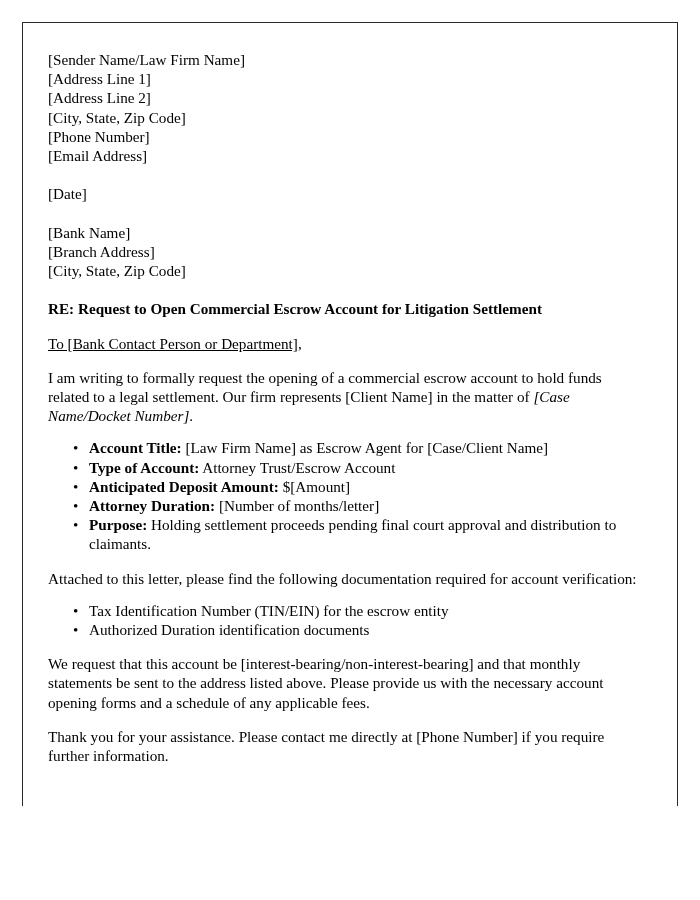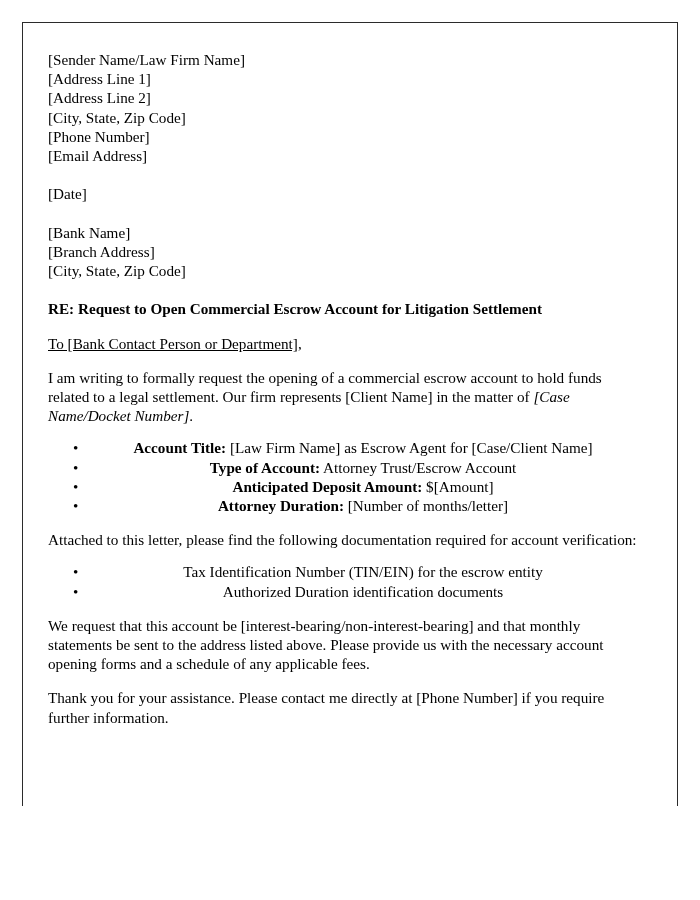--- a/index.html
+++ b/index.html
@@ -75,21 +75,20 @@
     padding: 0;
     margin-top: 13px;
     list-style: none;
   }
 
   ul.bullets li {
     position: relative;
     padding-left: 41px;
     margin: 0;
     line-height: 19.2px;
-    text-align: center;
   }
 
   ul.bullets li::before {
     content: "\2022";
     position: absolute;
     left: 25px;
     top: 0;
     font-size: 15.2px;
     line-height: 19.2px;
   }
@@ -122,20 +121,21 @@
     <div class="salutation">To [Bank Contact Person or Department],</div>
 
     <p class="para"><span>I am writing to formally request the opening of a commercial escrow account to hold funds related to a legal settlement. Our firm represents [Client Name] in the matter of </span><span class="italic">[Case Name/Docket Number]</span><span>.</span></p>
 
 
     <ul class="bullets">
       <li><span class="bold">Account Title:</span><span> [Law Firm Name] as Escrow Agent for [Case/Client Name]</span></li>
       <li><span class="bold">Type of Account:</span><span> Attorney Trust/Escrow Account</span></li>
       <li><span class="bold">Anticipated Deposit Amount:</span><span> $[Amount]</span></li>
       <li><span class="bold">Attorney Duration:</span><span> [Number of months/letter]</span></li>
+      <li><span class="bold">Purpose:</span><span> Holding settlement proceeds pending final court approval and distribution to claimants.</span></li>
     </ul>
 
     <p class="para">Attached to this letter, please find the following documentation required for account verification:</p>
 
     <ul class="bullets">
       <li>Tax Identification Number (TIN/EIN) for the escrow entity</li>
       <li>Authorized Duration identification documents</li>
     </ul>
 
     <p class="para">We request that this account be [interest-bearing/non-interest-bearing] and that monthly statements be sent to the address listed above. Please provide us with the necessary account opening forms and a schedule of any applicable fees.</p>

